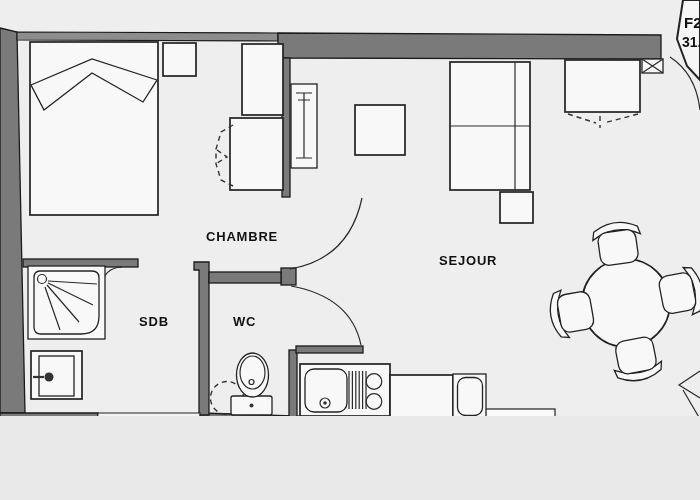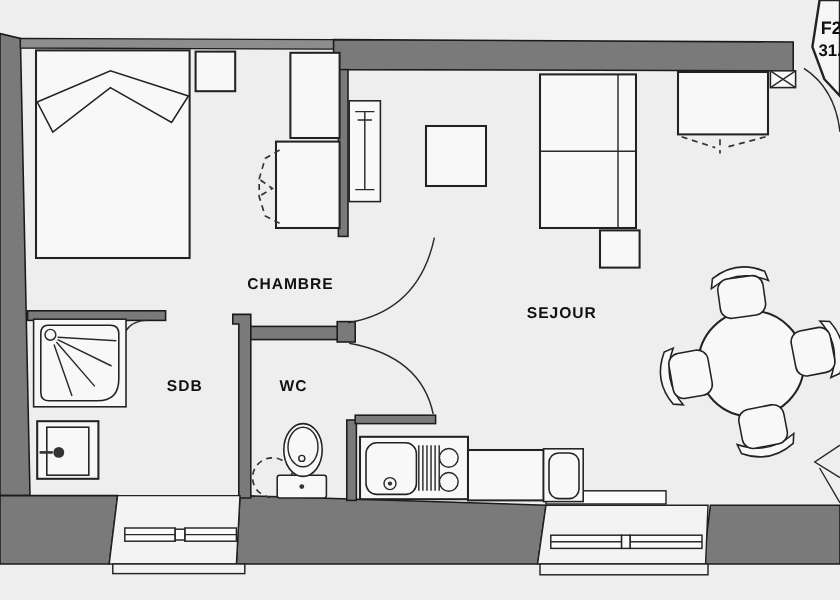--- a/index.html
+++ b/index.html
@@ -1,16 +1,16 @@
 <!DOCTYPE html>
 <html><head>
 <meta charset="utf-8">
 <style>
   html,body{margin:0;padding:0;background:#e9e9e9;}
-  .stage{width:700px;height:500px;position:relative;overflow:hidden;background:#c4b5fd;}
+  .stage{width:700px;height:416px;position:relative;overflow:hidden;background:#c4b5fd;}
   svg{display:block;}
   .wall{fill:#7a7a7a;stroke:#1b1b1b;stroke-width:1.3;}
   .wall-thin{fill:#8d8d8d;stroke:#1b1b1b;stroke-width:1.1;}
   .furn{fill:#f8f8f8;stroke:#222222;stroke-width:1.7;}
   .furn2{fill:#f8f8f8;stroke:#222222;stroke-width:1.3;}
   .thin{fill:none;stroke:#2a2a2a;stroke-width:1.2;}
   .dash{fill:none;stroke:#333333;stroke-width:1.4;stroke-dasharray:5 4;}
   .glass{fill:#fbfbfb;stroke:#222222;stroke-width:1.2;}
   .opening{fill:#f3f3f3;stroke:#222222;stroke-width:1.2;}
   text{font-family:"Liberation Sans","DejaVu Sans",sans-serif;font-weight:bold;fill:#111111;}

